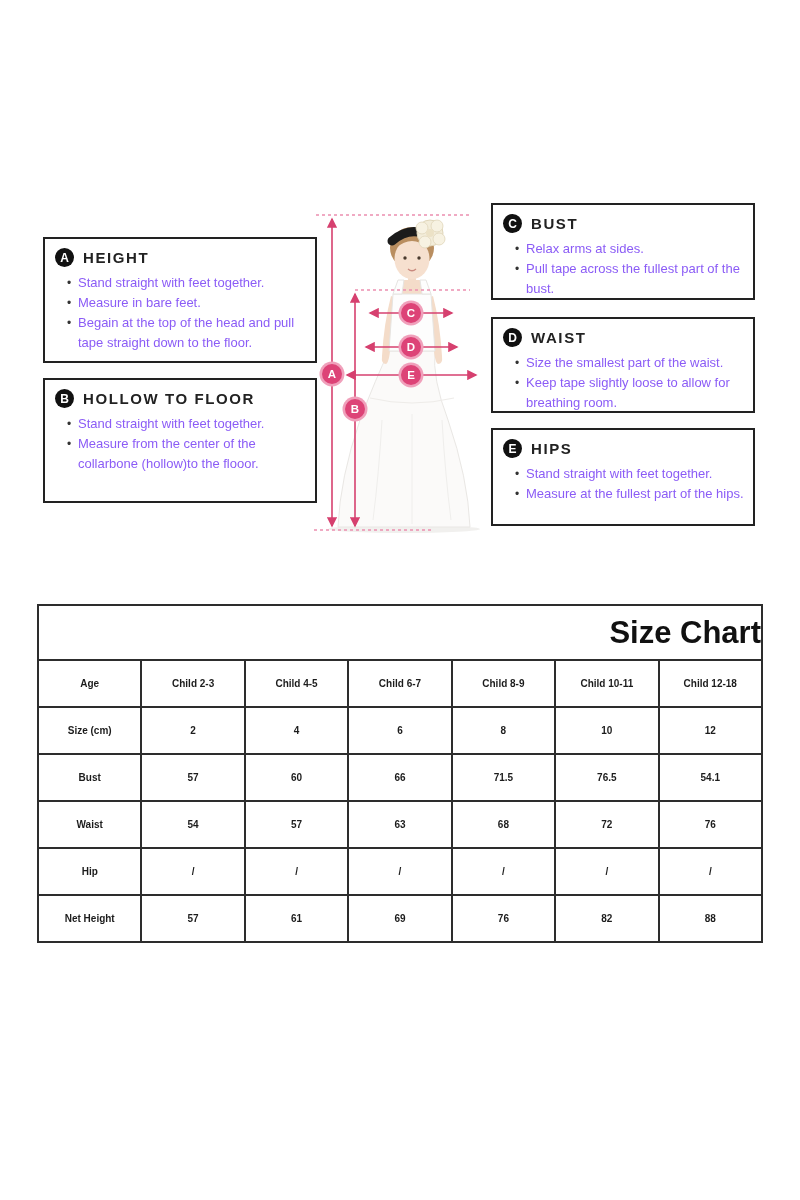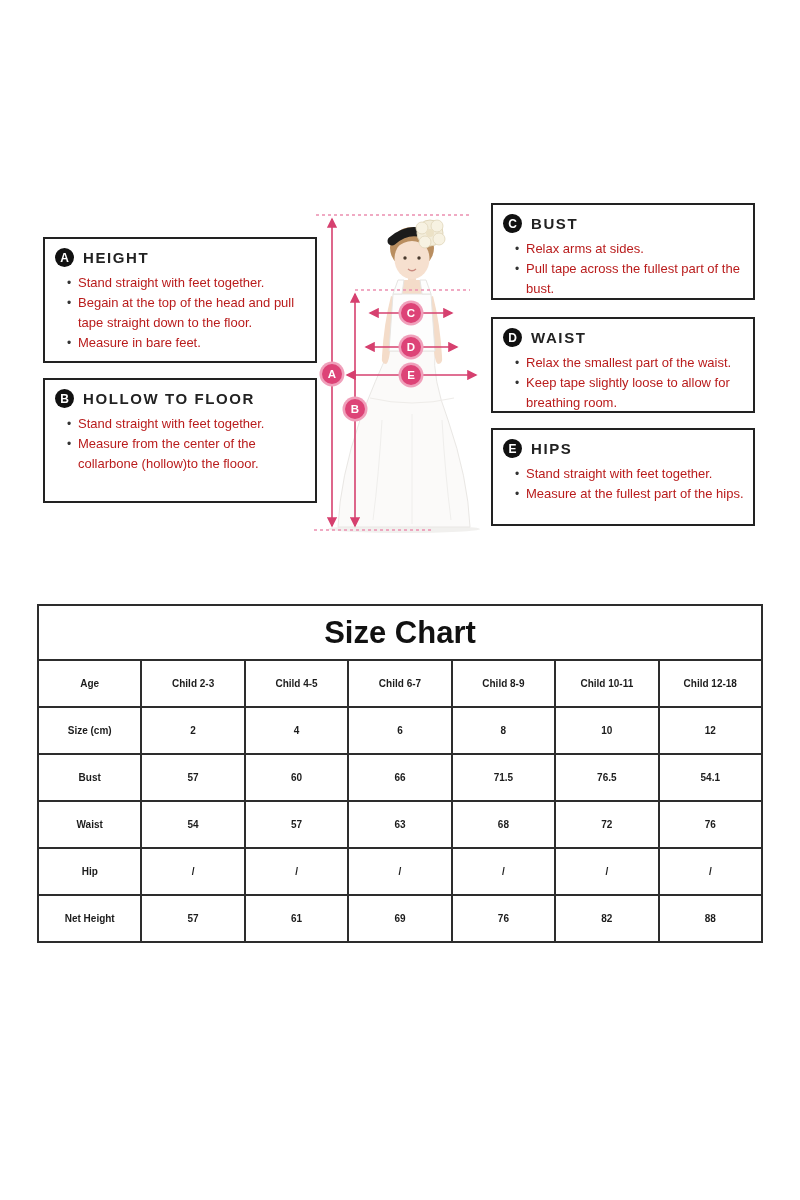--- a/index.html
+++ b/index.html
@@ -6,52 +6,52 @@
   .page{position:relative;width:800px;height:1200px;background:#ffffff;overflow:hidden;
         font-family:"Liberation Sans",sans-serif;}
 
   
   .ibox{position:absolute;border:2px solid #222;background:#fff;box-sizing:border-box;}
   .ibox .hd{display:flex;align-items:center;gap:9px;padding:9px 6px 2px 10px;}
   .badge{width:19px;height:19px;border-radius:50%;background:#111;color:#fff;
          font-weight:bold;font-size:12px;display:flex;align-items:center;justify-content:center;flex:0 0 auto;}
   .ibox h3{font-size:15px;font-weight:bold;letter-spacing:1.6px;color:#222;margin:0;}
   .ibox ul{list-style:none;margin:4px 0 0 20px;padding:0 4px 0 0;}
-  .ibox li{position:relative;padding-left:13px;font-size:13px;line-height:20px;color:#b91c1c;}
+  .ibox li{position:relative;padding-left:13px;font-size:13px;line-height:20px;color:#8b5cf6;}
   .ibox li::before{content:"\2022";position:absolute;left:2px;top:0;font-size:12px;color:#333;}
 
   #box-a{left:43px;top:237px;width:274px;height:126px;}
   #box-b{left:43px;top:378px;width:274px;height:125px;}
   #box-c{left:491px;top:203px;width:264px;height:97px;}
   #box-d{left:491px;top:317px;width:264px;height:96px;}
   #box-e{left:491px;top:428px;width:264px;height:98px;}
 
   
   #figure{position:absolute;left:312px;top:198px;width:182px;height:340px;}
 
   
   #sizechart{position:absolute;left:37px;top:604px;width:726px;border-collapse:collapse;table-layout:fixed;}
   #sizechart td{border:2px solid #2d2d2d;text-align:center;vertical-align:middle;
                 font-weight:bold;font-size:10px;color:#1c1c1c;height:45px;padding:0;background:#fff;}
-  #sizechart td.title-cell{font-size:31px;height:53px;color:#111;}
+  #sizechart td.title-cell{font-size:31px;height:53px;color:#111;text-align:right;}
 </style>
 </head>
 <body>
 
 <div class="page">
 
   <div class="ibox" id="box-a">
     <div class="hd">
       <span class="badge">A</span>
       <h3>HEIGHT</h3>
     </div>
     <ul>
         <li>Stand straight with feet together.</li>
+        <li>Measure in bare feet.</li>
         <li>Begain at the top of the head and pull tape straight down to the floor.</li>
-        <li>Measure in bare feet.</li>
       </ul>
   </div>
 
   <div class="ibox" id="box-b">
     <div class="hd">
       <span class="badge">B</span>
       <h3>HOLLOW TO FLOOR</h3>
     </div>
     <ul>
         <li>Stand straight with feet together.</li>
@@ -69,21 +69,21 @@
         <li>Pull tape across the fullest part of the bust.</li>
       </ul>
   </div>
 
   <div class="ibox" id="box-d">
     <div class="hd">
       <span class="badge">D</span>
       <h3>WAIST</h3>
     </div>
     <ul>
-        <li>Relax the smallest part of the waist.</li>
+        <li>Size the smallest part of the waist.</li>
         <li>Keep tape slightly loose to allow for breathing room.</li>
       </ul>
   </div>
 
   <div class="ibox" id="box-e">
     <div class="hd">
       <span class="badge">E</span>
       <h3>HIPS</h3>
     </div>
     <ul>

